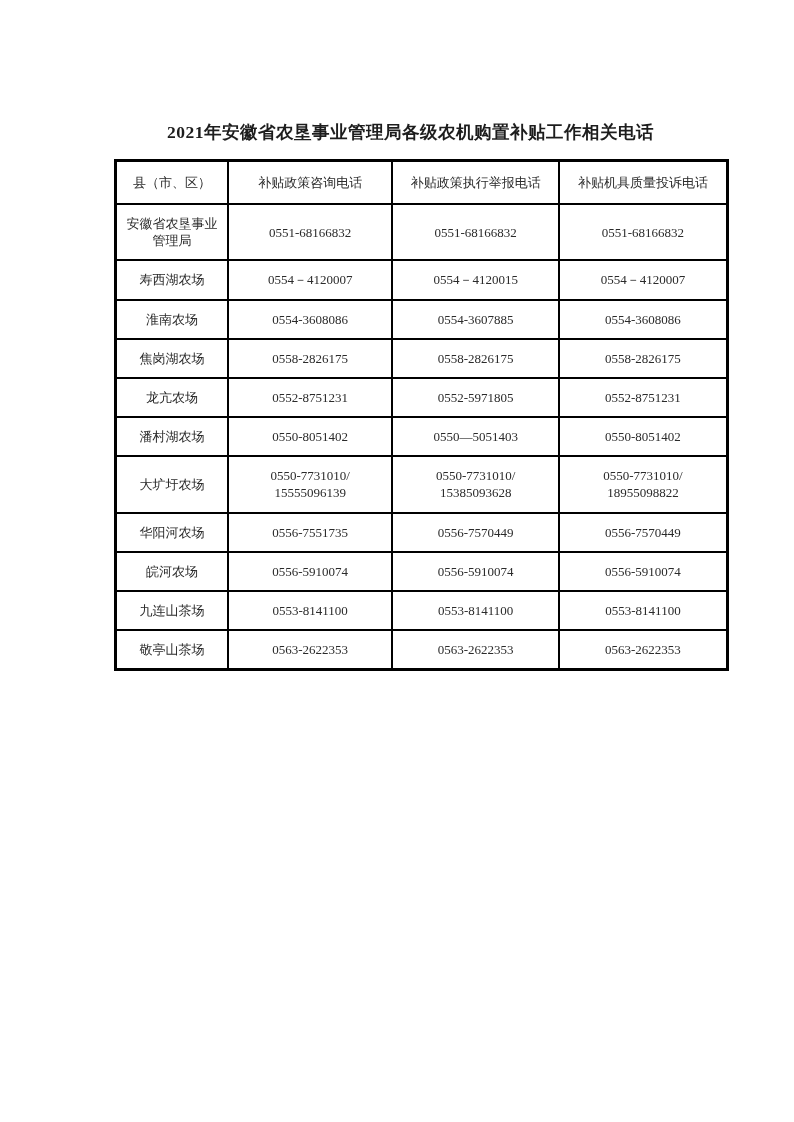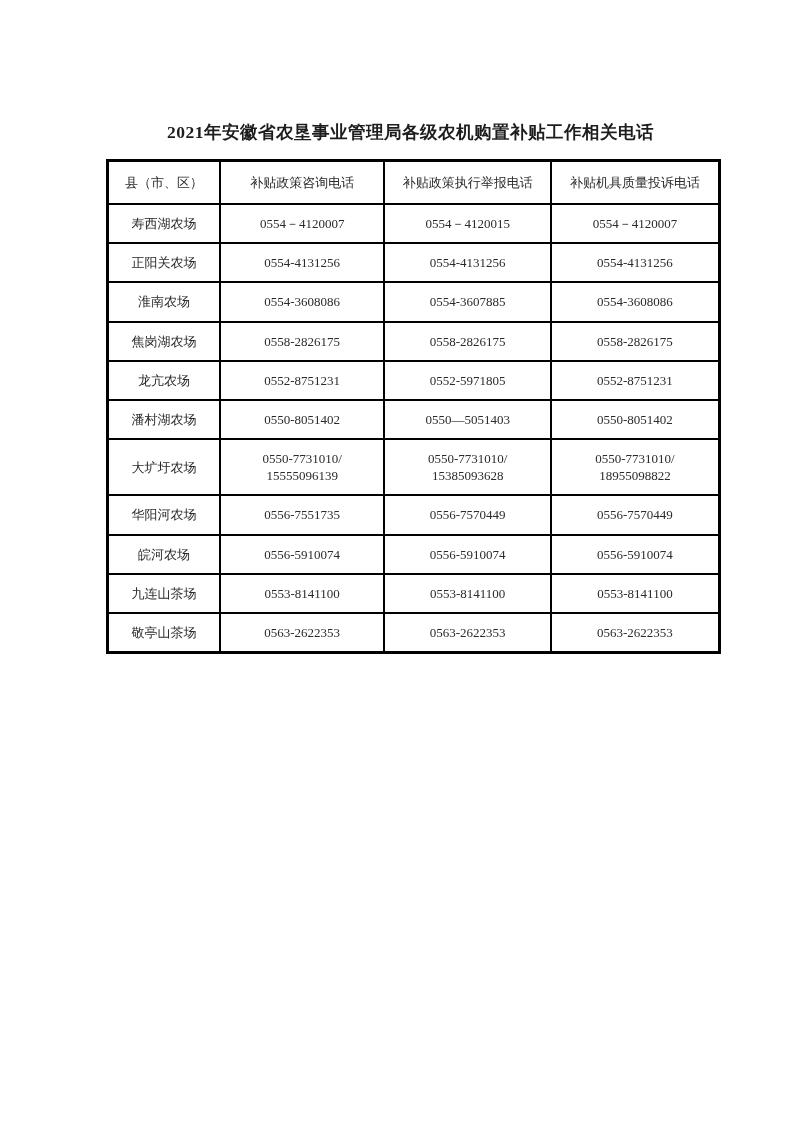--- a/index.html
+++ b/index.html
@@ -27,21 +27,21 @@
     text-align: center;
     font-size: 17.5px;
     font-weight: bold;
     letter-spacing: 0.5px;
     color: #1d1d1d;
     white-space: nowrap;
   }
   table.phone-table {
     position: absolute;
     top: 159px;
-    left: 106px;
+    left: 114px;
     border-collapse: collapse;
     table-layout: fixed;
     width: 615px;
     border: 3px solid #000000;
   }
   table.phone-table th,
   table.phone-table td {
     border: 2px solid #000000;
     text-align: center;
     vertical-align: middle;
@@ -75,30 +75,31 @@
     <thead>
       <tr>
         <th>县（市、区）</th>
         <th>补贴政策咨询电话</th>
         <th>补贴政策执行举报电话</th>
         <th>补贴机具质量投诉电话</th>
       </tr>
     </thead>
     <tbody>
       <tr>
+        <td>安徽省农垦事业
+管理局</td>
+        <td>0551-68166832</td>
+        <td>0551-68166832</td>
+        <td>0551-68166832</td>
+      </tr>
+      <tr>
         <td>寿西湖农场</td>
         <td>0554－4120007</td>
         <td>0554－4120015</td>
         <td>0554－4120007</td>
-      </tr>
-      <tr>
-        <td>正阳关农场</td>
-        <td>0554-4131256</td>
-        <td>0554-4131256</td>
-        <td>0554-4131256</td>
       </tr>
       <tr>
         <td>淮南农场</td>
         <td>0554-3608086</td>
         <td>0554-3607885</td>
         <td>0554-3608086</td>
       </tr>
       <tr>
         <td>焦岗湖农场</td>
         <td>0558-2826175</td>

